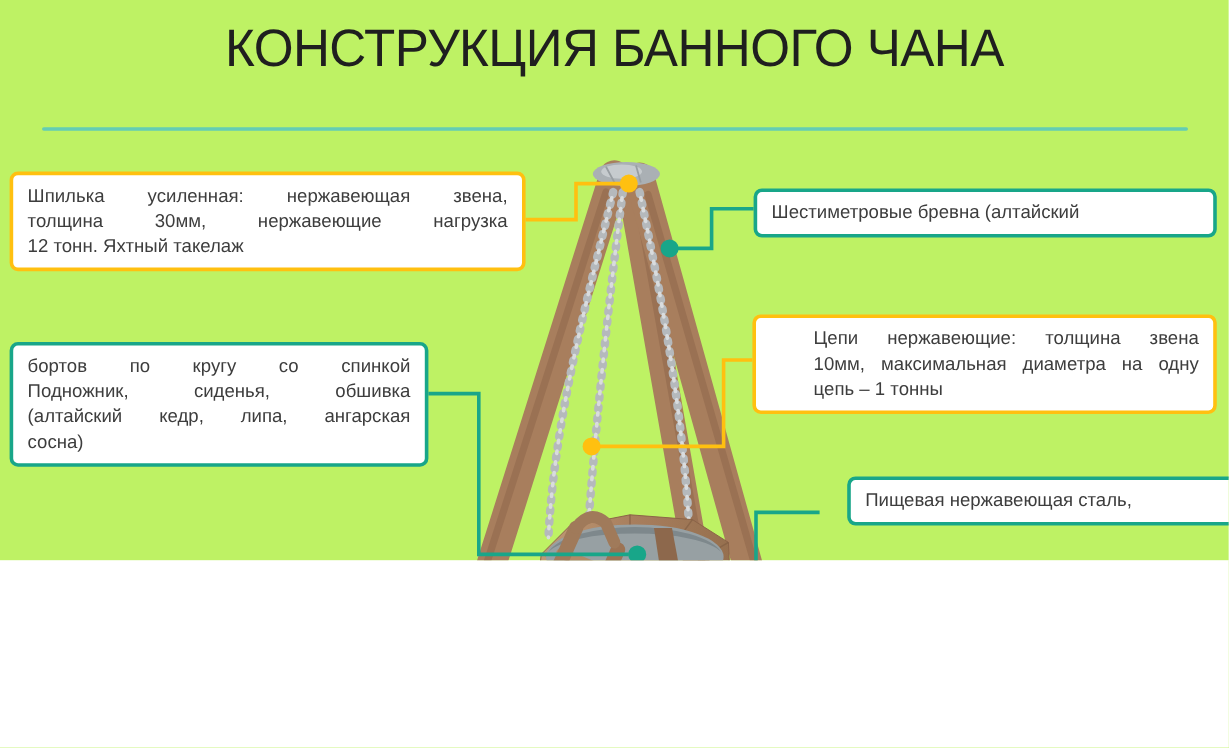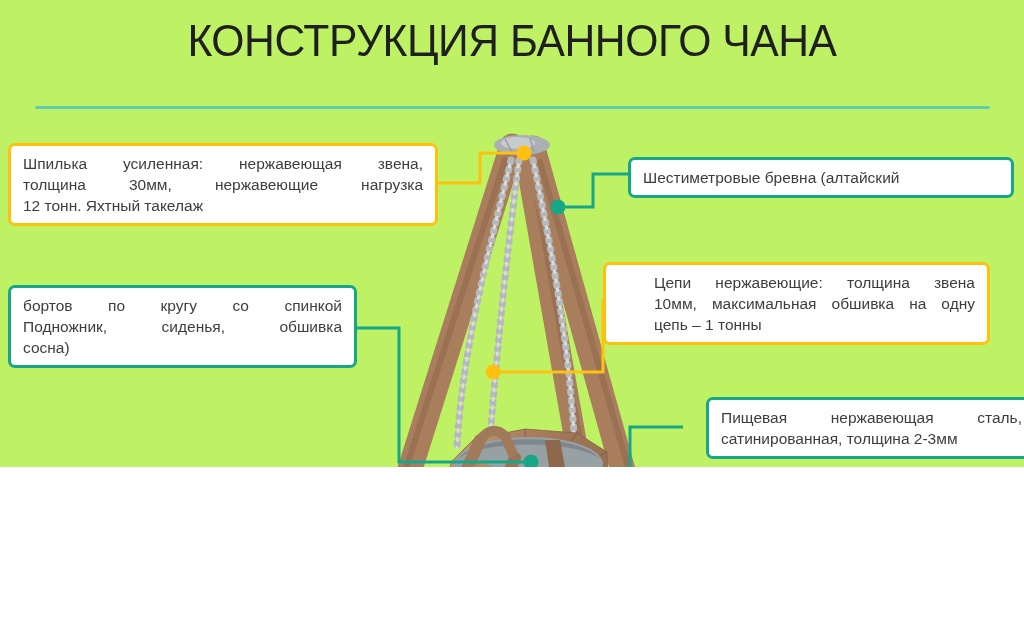--- a/index.html
+++ b/index.html
@@ -151,29 +151,29 @@
     <div class="ln">12 тонн. Яхтный такелаж</div>
   </div>
 
   <div class="callout" style="left: 628px; top: 145px; width: 386px; margin-top: 12px; --box-accent: var(--accent-teal);">
     <div class="ln">Шестиметровые бревна (алтайский</div>
   </div>
 
   <div class="callout" style="left: 8px; top: 285px; width: 349px; --box-accent: var(--accent-teal);">
     <div class="ln">бортов по кругу со спинкой</div>
     <div class="ln">Подножник, сиденья, обшивка</div>
+    <div class="ln">(алтайский кедр, липа, ангарская</div>
     <div class="ln">сосна)</div>
   </div>
 
-  <div class="callout" style="left: 603px; top: 262px; width: 387px; padding-left: 48px; --box-accent: var(--accent-yellow);">
+  <div class="callout" style="left: 627px; top: 262px; width: 387px; padding-left: 48px; --box-accent: var(--accent-yellow);">
     <div class="ln">Цепи нержавеющие: толщина звена</div>
-    <div class="ln">10мм, максимальная обшивка на одну</div>
+    <div class="ln">10мм, максимальная диаметра на одну</div>
     <div class="ln">цепь – 1 тонны</div>
   </div>
 
   <div class="callout" style="left: 706px; top: 397px; width: 331px; --box-accent: var(--accent-teal);">
     <div class="ln">Пищевая нержавеющая сталь,</div>
-    <div class="ln">сатинированная, толщина 2-3мм</div>
   </div>
 
 
 
 </div>
 
 </body></html>

